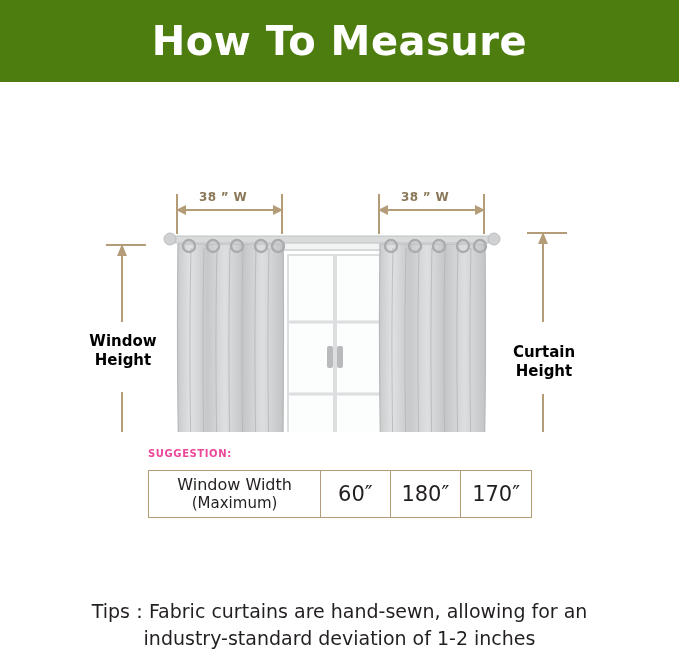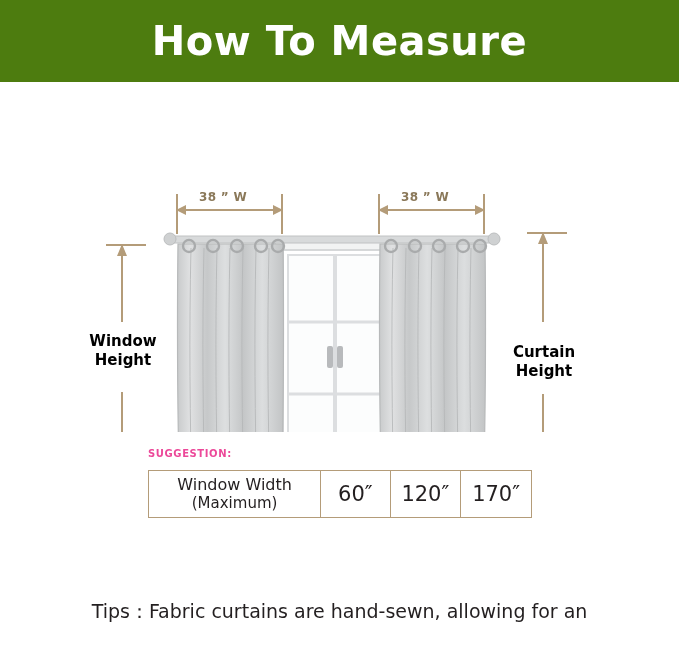--- a/index.html
+++ b/index.html
@@ -265,21 +265,22 @@
 <div class="suggestion-label">SUGGESTION:</div>
 
 <table class="measure-table">
   <tbody>
     <tr>
       <td class="rowhead">
         <span>Window Width</span>
         <span class="sub">(Maximum)</span>
       </td>
       <td class="val">60″</td>
-      <td class="val">120″</td>
+      <td class="val">180″</td>
       <td class="val">170″</td>
     </tr>
   </tbody>
 </table>
 
 <div class="tips">
   <span class="tips-word">Tips：</span><span>Fabric curtains are hand-sewn, allowing for an</span><br>
+  <span>industry-standard deviation of 1-2 inches</span>
 </div>
 
 </body></html>

